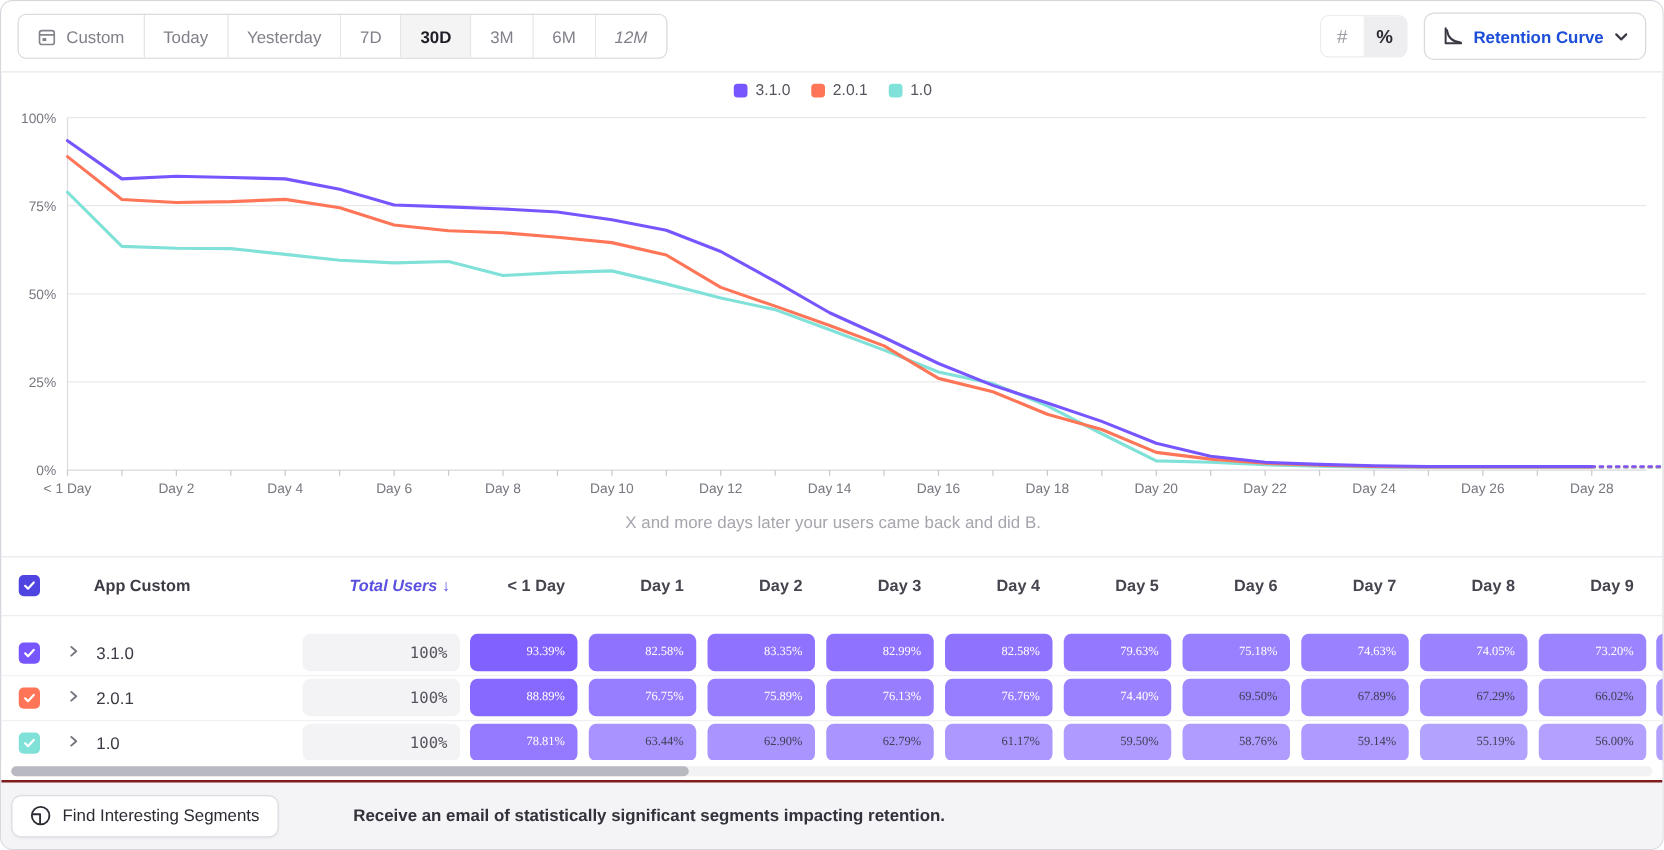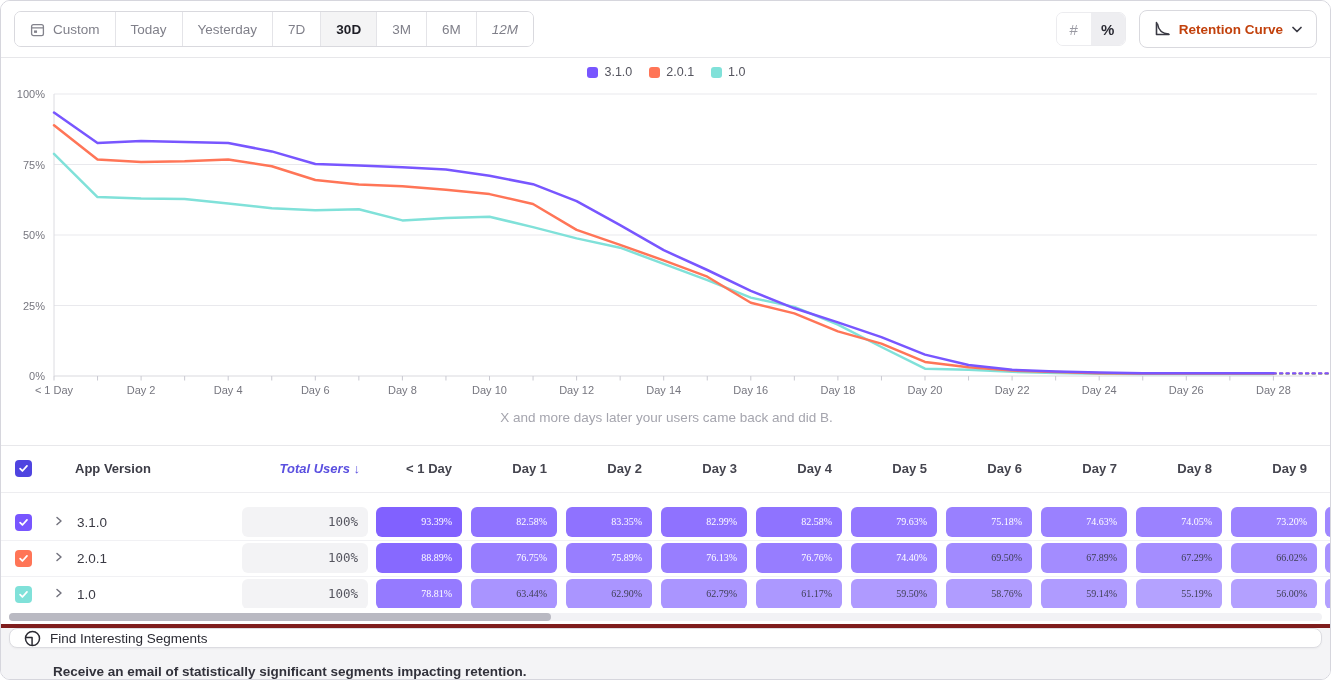--- a/index.html
+++ b/index.html
@@ -9,21 +9,21 @@
   
   .toolbar{position:absolute;top:0;left:0;right:0;height:57px;box-sizing:border-box;border-bottom:1px solid #e7e7ea;display:flex;align-items:center;justify-content:space-between;padding:12px 13px;background:#fff;}
   .segmented{display:flex;border:1px solid #d9d9de;border-radius:7px;overflow:hidden;background:#fff;}
   .seg{display:flex;align-items:center;gap:8px;padding:0 15px;height:34px;border:none;border-right:1px solid #e4e4e8;background:#fff;color:#80808a;font-size:13.5px;font-family:inherit;cursor:pointer;white-space:nowrap;}
   .seg:last-child{border-right:none;font-style:italic;}
   .seg.active{background:#f4f4f5;color:#1e1e26;font-weight:bold;}
   .toolbar-right{display:flex;align-items:center;gap:13px;}
   .fmt-toggle{display:flex;border:1px solid #ececef;border-radius:7px;overflow:hidden;}
   .fmt{width:34px;height:32px;border:none;background:#fff;color:#9a9aa3;font-size:15px;font-family:inherit;cursor:pointer;display:flex;align-items:center;justify-content:center;}
   .fmt.active{background:#eeeef1;color:#2a2a33;font-weight:bold;}
-  .chart-type{display:flex;align-items:center;gap:9px;height:38px;padding:0 14px;border:1px solid #d9d9de;border-radius:8px;background:#fff;font-size:13.5px;font-weight:bold;color:#c2410c;font-family:inherit;cursor:pointer;}
+  .chart-type{display:flex;align-items:center;gap:9px;height:38px;padding:0 14px;border:1px solid #d9d9de;border-radius:8px;background:#fff;font-size:13.5px;font-weight:bold;color:#1d4ed8;font-family:inherit;cursor:pointer;}
 
   
   .chart-section{position:absolute;top:57px;left:0;width:1331px;height:387px;}
   .legend{position:absolute;top:7px;left:0;right:0;display:flex;justify-content:center;align-items:center;gap:17px;font-size:12.5px;color:#55555f;}
   .lg-item{display:flex;align-items:center;cursor:pointer;}
   .sw{width:11px;height:11px;border-radius:3px;display:inline-block;margin-right:6px;}
   #chart-svg{position:absolute;top:0;left:0;}
   .chart-caption{position:absolute;top:352px;width:100%;text-align:center;color:#a5a5ae;font-size:13.5px;}
 
   
@@ -40,21 +40,21 @@
   .chev{position:absolute;left:54px;top:11px;cursor:pointer;display:flex;}
   .ver{position:absolute;left:76px;top:10px;font-size:13.5px;color:#3a3a44;}
   .total{position:absolute;left:241px;top:2px;width:126px;height:30px;background:#f3f3f5;border-radius:6px;line-height:30px;text-align:right;padding-right:10px;box-sizing:border-box;font-family:"DejaVu Sans Mono",monospace;font-size:12.5px;color:#55555f;}
   .cell{position:absolute;top:2px;width:86px;height:30px;border-radius:6px;line-height:30px;text-align:right;padding-right:10px;box-sizing:border-box;font-family:Liberation Serif, serif;font-size:10px;cursor:pointer;}
   .sliver{left:1324px;width:12px;padding:0;border-radius:6px 0 0 6px;}
 
   
   .scroll-row{position:absolute;top:607px;left:0;width:100%;height:18px;background:#fff;}
   .scroll-track{position:absolute;left:8px;right:8px;top:5px;height:8px;border-radius:4px;background:#f2f2f5;}
   .scroll-thumb{position:absolute;left:8px;top:5px;width:542px;height:8px;border-radius:4px;background:#b9b9c2;cursor:grab;}
-  .footer{position:absolute;left:0;bottom:0;width:100%;height:55px;box-sizing:border-box;background:#f4f4f6;border-top:4px solid #7f1d1d;display:flex;gap:16px;padding:0 8px;flex-direction:column;}
+  .footer{position:absolute;left:0;bottom:0;width:100%;height:55px;box-sizing:border-box;background:#f4f4f6;border-top:2px solid #7f1d1d;display:flex;align-items:center;gap:16px;padding:0 8px;}
   .fis-btn{display:flex;align-items:center;gap:9px;height:34px;padding:0 14px;background:#fff;border:1px solid #dcdce1;border-radius:8px;font-size:13.5px;color:#2b2b33;font-family:inherit;cursor:pointer;box-shadow:0 1px 2px rgba(0,0,0,0.04);}
   .footer-msg{font-weight:bold;font-size:13.5px;color:#32323b;padding-left:44px;}
 </style>
 </head>
 <body>
 
 <div class="app">
 
   <div class="toolbar">
     <div class="segmented">
@@ -187,21 +187,21 @@
     <div class="chart-caption">X and more days later your users came back and did B.</div>
   </div>
 
   <div class="table-section">
     <div class="thead">
       <span class="cb" id="head-cb" style="background: rgb(79, 68, 224);">
           <svg width="11" height="11" viewBox="0 0 12 12" fill="none">
             <path d="M2.3 6.2 L4.8 8.7 L9.8 3.2" stroke="#fff" stroke-width="1.9" stroke-linecap="round" stroke-linejoin="round"></path>
           </svg>
         </span>
-      <span class="h-version">App Version</span>
+      <span class="h-version">App Custom</span>
       <span class="h-total"><span>Total Users</span> <span>↓</span></span>
       <span id="day-headers"><span class="day-h" style="left:375px">&lt; 1 Day</span><span class="day-h" style="left:470px">Day 1</span><span class="day-h" style="left:565px">Day 2</span><span class="day-h" style="left:660px">Day 3</span><span class="day-h" style="left:755px">Day 4</span><span class="day-h" style="left:850px">Day 5</span><span class="day-h" style="left:945px">Day 6</span><span class="day-h" style="left:1040px">Day 7</span><span class="day-h" style="left:1135px">Day 8</span><span class="day-h" style="left:1230px">Day 9</span></span>
     </div>
     <div class="tbody" id="tbody">
         <div class="trow">
           <span class="cb" style="background:#7856FF">
             <svg width="11" height="11" viewBox="0 0 12 12" fill="none">
               <path d="M2.3 6.2 L4.8 8.7 L9.8 3.2" stroke="#fff" stroke-width="1.9" stroke-linecap="round" stroke-linejoin="round"></path>
             </svg>
           </span>

